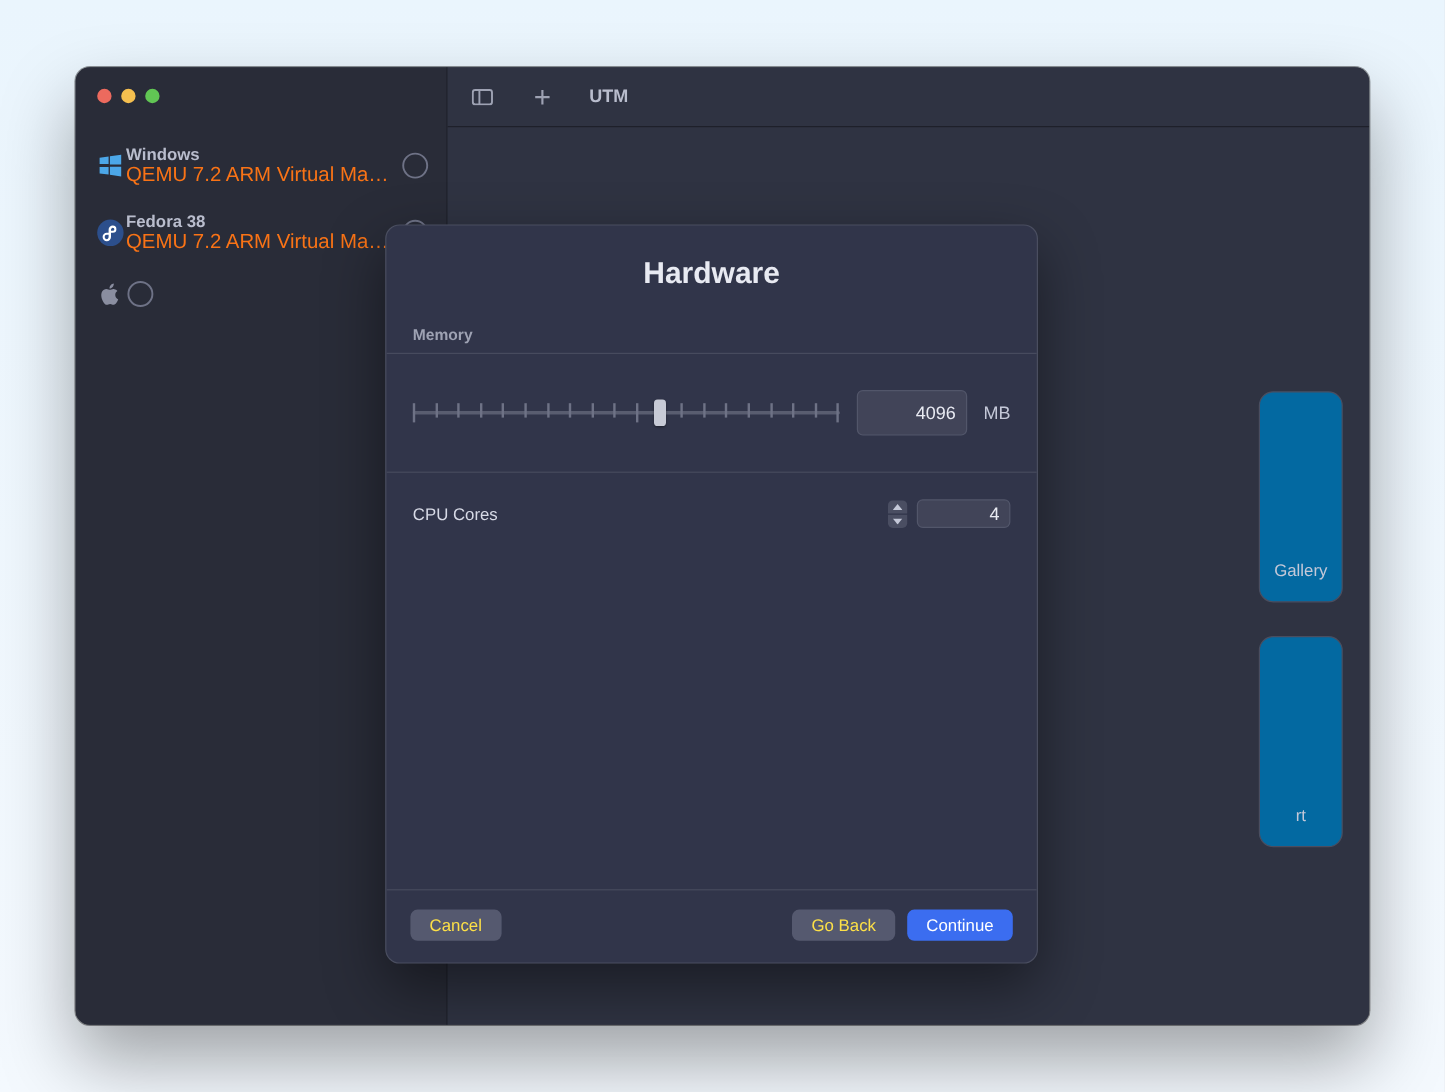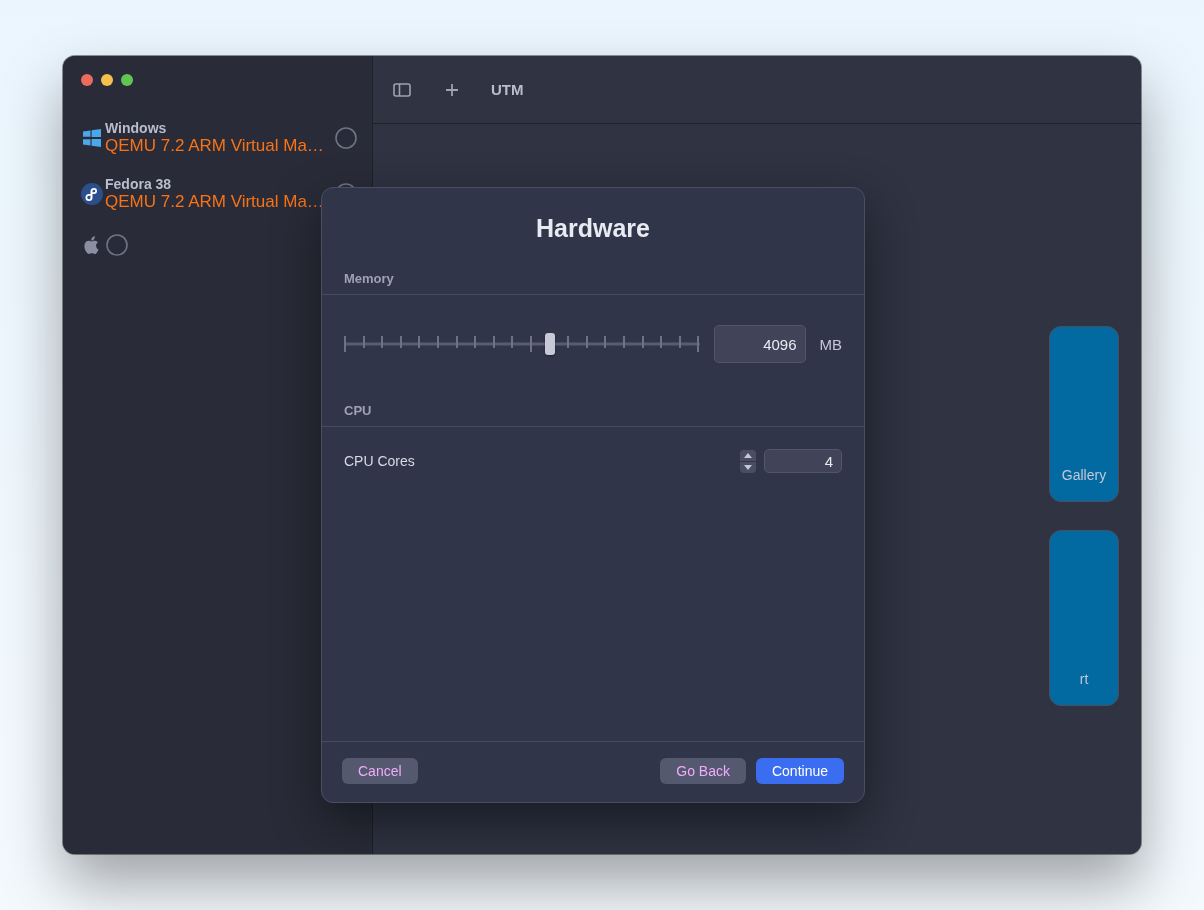--- a/index.html
+++ b/index.html
@@ -78,21 +78,21 @@
     flex-shrink: 0;
   }
 
   
   .main {
     flex: 1;
     background: #2f3342;
     position: relative;
   }
   .toolbar {
-    height: 68px;
+    height: 50px;
     display: flex;
     align-items: center;
     gap: 20px;
     padding: 0 14px;
     border-bottom: 1px solid #1e202a;
   }
   .tb-btn {
     width: 30px; height: 26px;
     border-radius: 6px;
     display: flex;
@@ -281,21 +281,21 @@
     display: flex;
     align-items: center;
     gap: 10px;
   }
   .btn {
     border: none;
     border-radius: 6px;
     font-size: 14px;
     padding: 5px 16px;
     cursor: pointer;
-    color: #f0abfc;
+    color: #fde047;
     background: #55596f;
     font-family: inherit;
   }
   .btn.primary {
     background: #3b6df0;
     color: #fff;
   }
   .footer-spacer { flex: 1; }
 
   
@@ -421,21 +421,20 @@
             <div class="tick"></div>
             <div class="tick major"></div>
         </div>
         <div class="slider-thumb" id="mem-thumb" style="left: 58%;"></div>
       </div>
       <input class="num-input" value="4096" style="">
       <span class="unit">MB</span>
     </div>
 
     <div style="height:18px"></div>
-    <div class="section-label">CPU</div>
     <div class="section-divider"></div>
 
     <div class="cpu-row">
       <span class="row-label">CPU Cores</span>
       <div class="stepper-group">
         <div class="stepper">
           <button class="step-btn">
             <svg viewBox="0 0 8 5">
                 <path d="M0 5 L4 0 L8 5 Z" fill="currentColor"></path>
               </svg>

